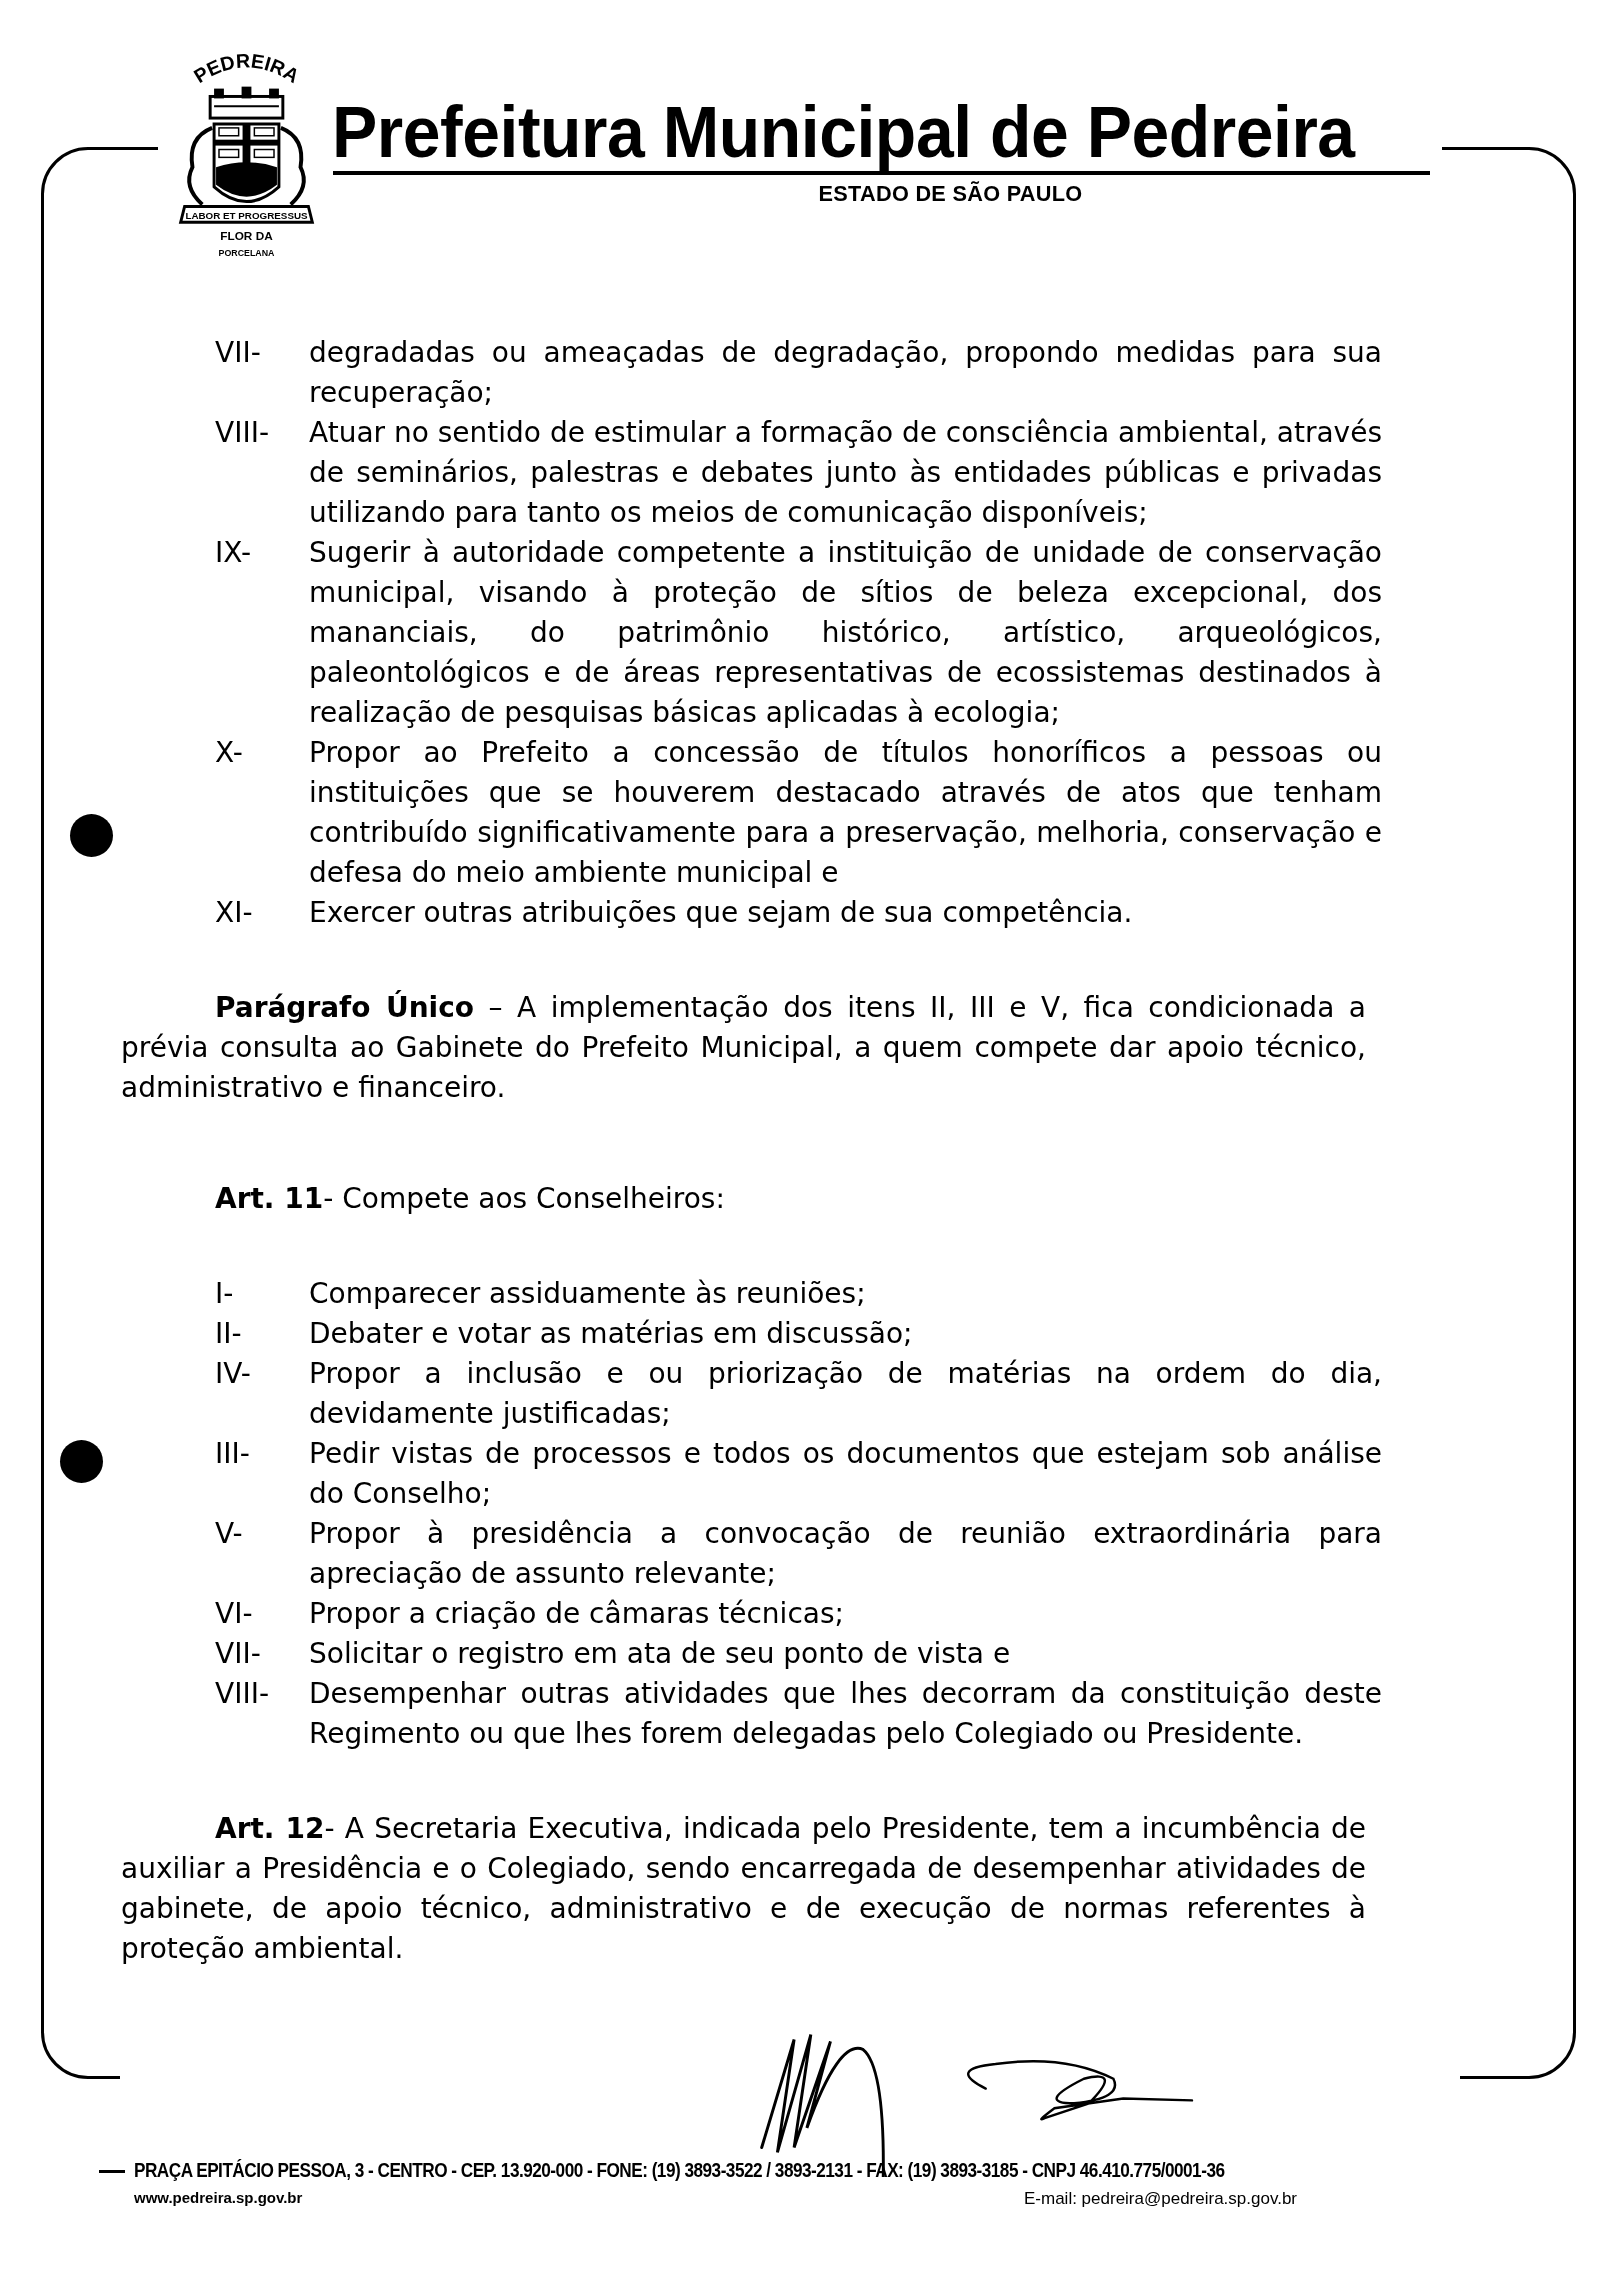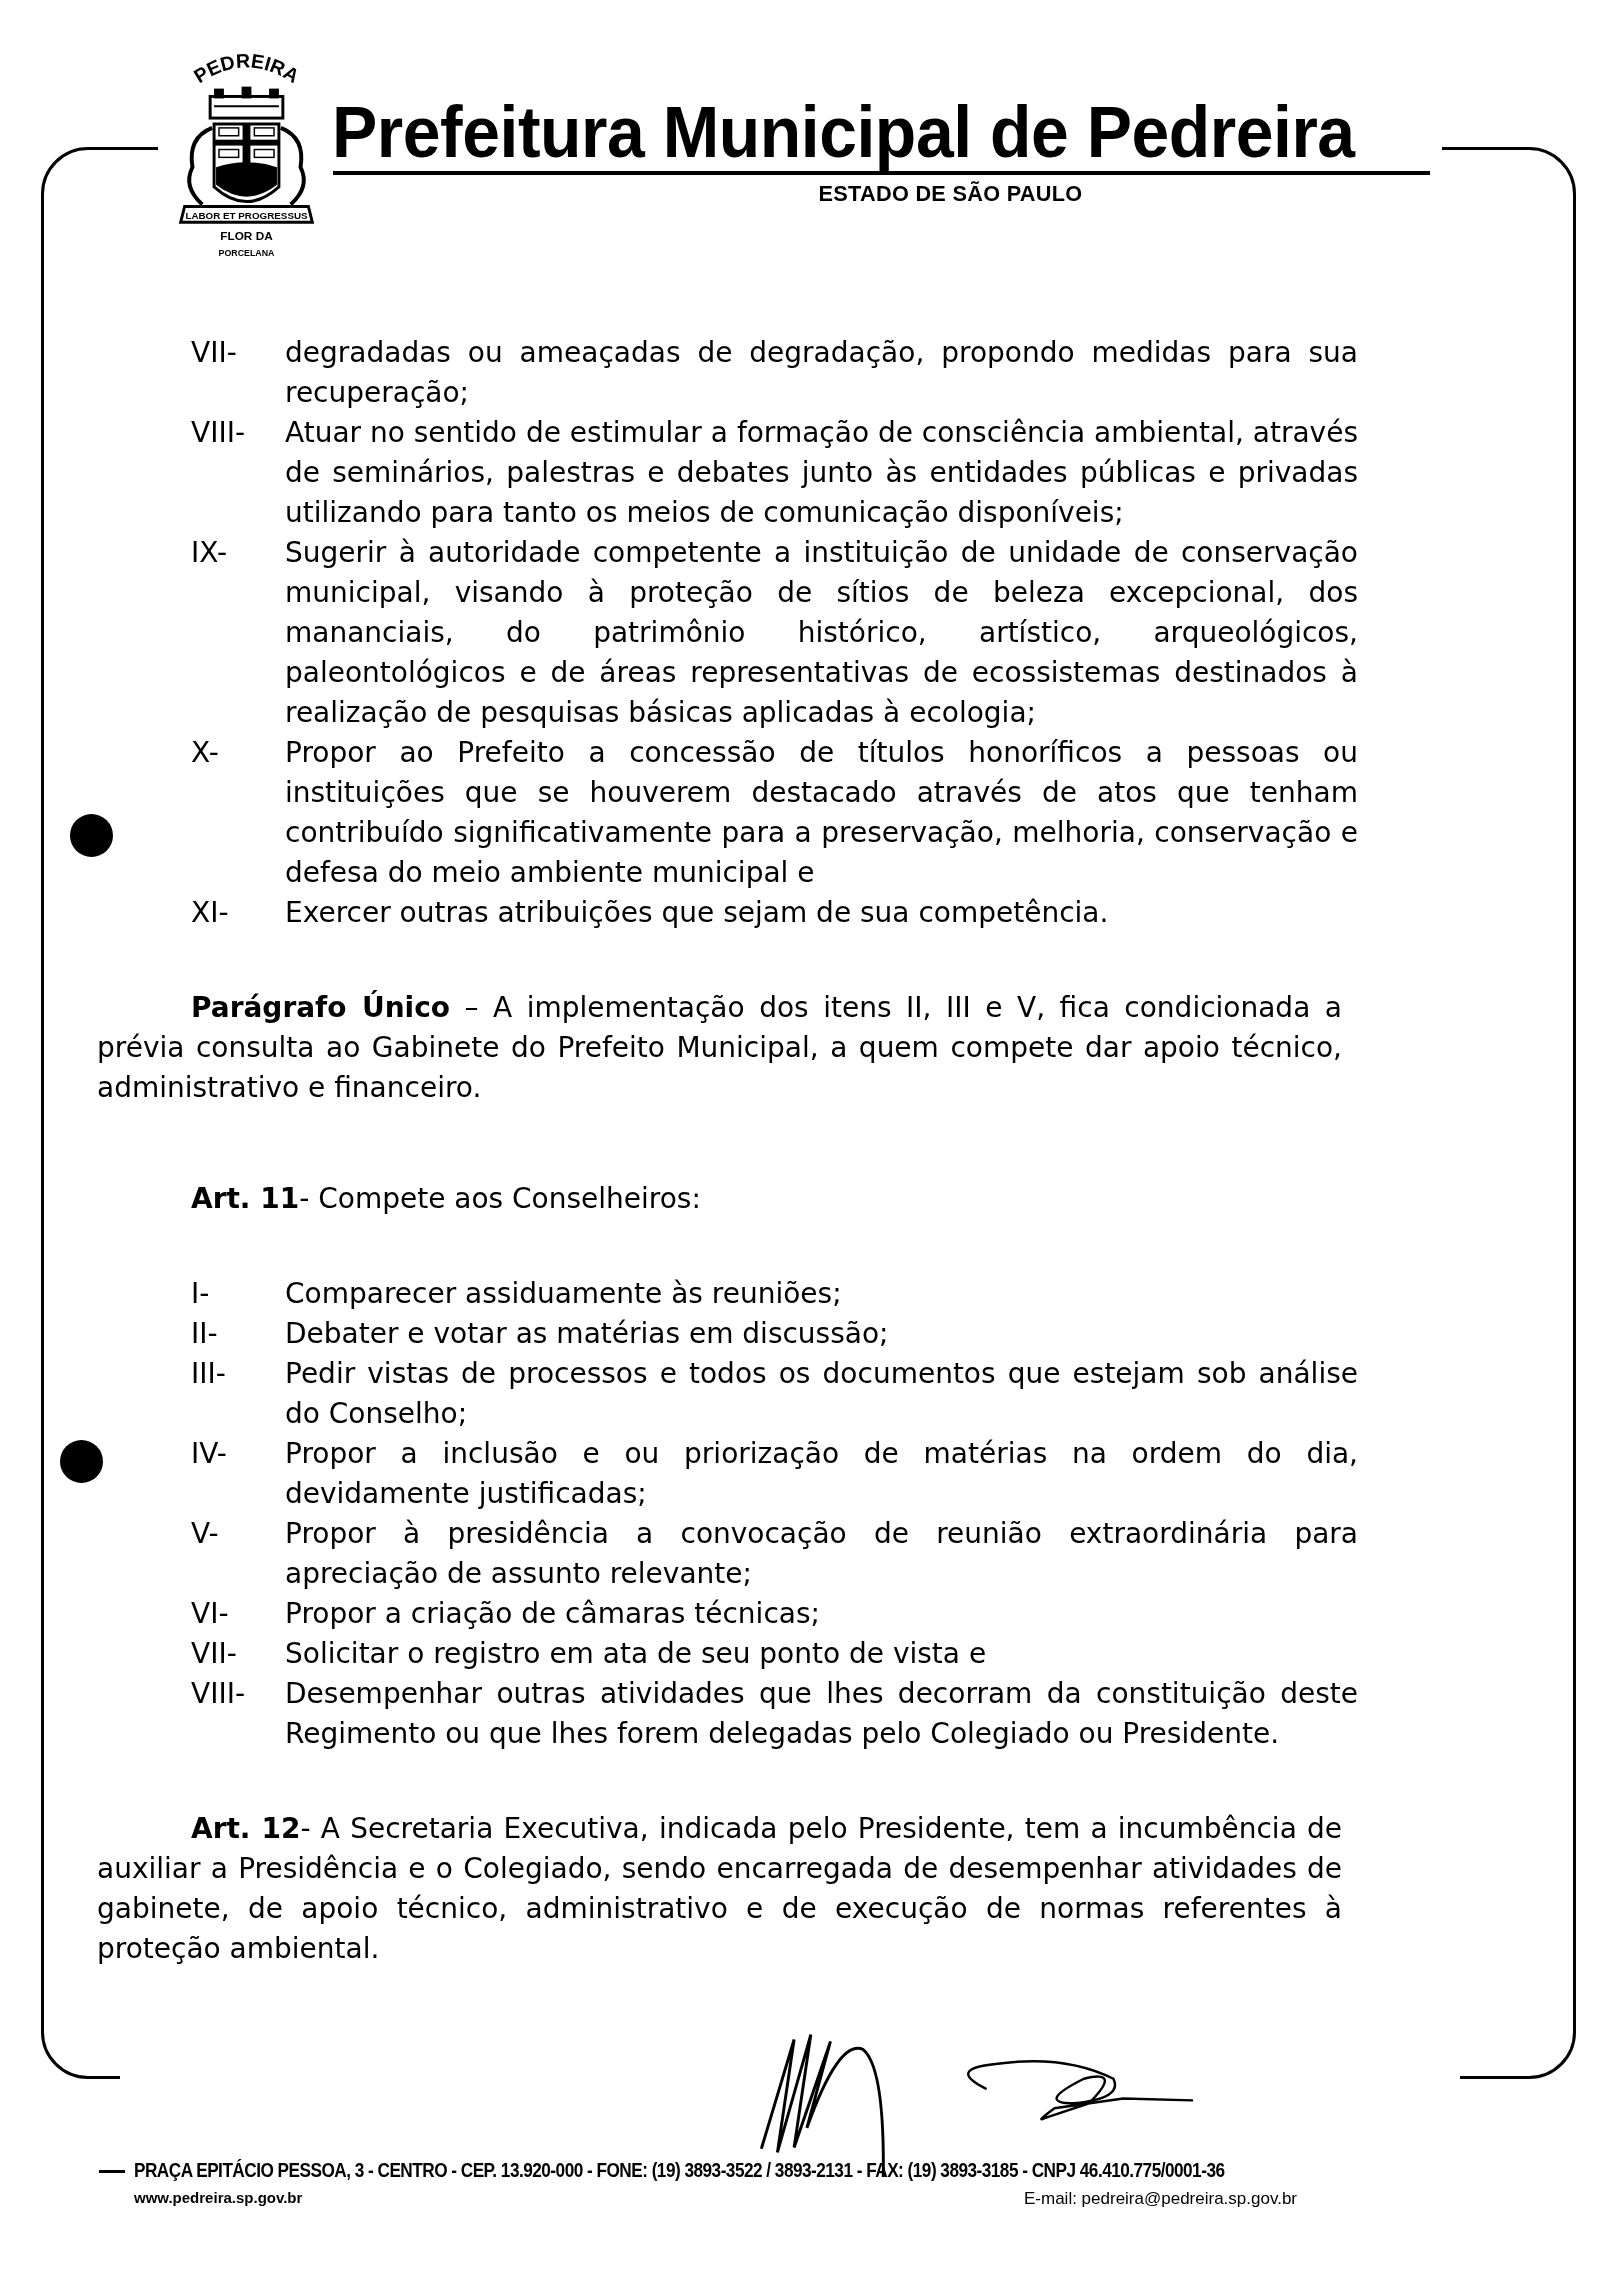--- a/index.html
+++ b/index.html
@@ -10,21 +10,21 @@
   .frame-gap-bottom { position:absolute; top:2073px; left:120px; width:1340px; height:9.9px; background:#fff; }
 
   .crest { position:absolute; left:163px; top:39px; width:167px; height:222px; }
   .title { position:absolute; left:332px; top:87px; width:1101px; font-family:"Liberation Sans", sans-serif; font-weight:bold; font-size:73px; line-height:89px; letter-spacing:-0.5px; transform:scaleX(0.93); transform-origin:left top; white-space:nowrap; }
   .title-rule { position:absolute; left:333px; top:171px; width:1097px; height:3.9px; background:#000; }
   .subtitle { position:absolute; left:0; width:1615px; top:181px; text-align:center; font-weight:bold; font-size:21.7px; letter-spacing:0.3px; }
   .subtitle span { display:inline-block; margin-left:286px; }
 
   .hole { position:absolute; width:43px; height:43px; border-radius:50%; background:#000; }
 
-  .body-text { position:absolute; left:191px; top:333px; width:1167px; font-family:"DejaVu Sans", sans-serif; font-size:28px; line-height:40px; }
+  .body-text { position:absolute; left:215px; top:333px; width:1167px; font-family:"DejaVu Sans", sans-serif; font-size:28px; line-height:40px; }
   .item { display:flex; }
   .num { width:94px; flex:0 0 94px; }
   .txt { flex:1; text-align:justify; text-align-last:left; }
   .para { text-indent:94px; text-align:justify; margin:16px; }
   .gap1 { height:39px; }
   .gap2 { height:39px; }
   b { font-weight:bold; }
 
   .signature { position:absolute; left:749px; top:2010px; width:493px; height:167px; }
 
@@ -110,26 +110,26 @@
   <div class="gap2"></div>
   <div class="item">
       <span class="num">I-</span>
       <span class="txt">Comparecer assiduamente às reuniões;</span>
     </div>
   <div class="item">
       <span class="num">II-</span>
       <span class="txt">Debater e votar as matérias em discussão;</span>
     </div>
   <div class="item">
+      <span class="num">IV-</span>
+      <span class="txt">Propor a inclusão e ou priorização de matérias na ordem do dia, devidamente justificadas;</span>
+    </div>
+  <div class="item">
       <span class="num">III-</span>
       <span class="txt">Pedir vistas de processos e todos os documentos que estejam sob análise do Conselho;</span>
-    </div>
-  <div class="item">
-      <span class="num">IV-</span>
-      <span class="txt">Propor a inclusão e ou priorização de matérias na ordem do dia, devidamente justificadas;</span>
     </div>
   <div class="item">
       <span class="num">V-</span>
       <span class="txt">Propor à presidência a convocação de reunião extraordinária para apreciação de assunto relevante;</span>
     </div>
   <div class="item">
       <span class="num">VI-</span>
       <span class="txt">Propor a criação de câmaras técnicas;</span>
     </div>
   <div class="item">

